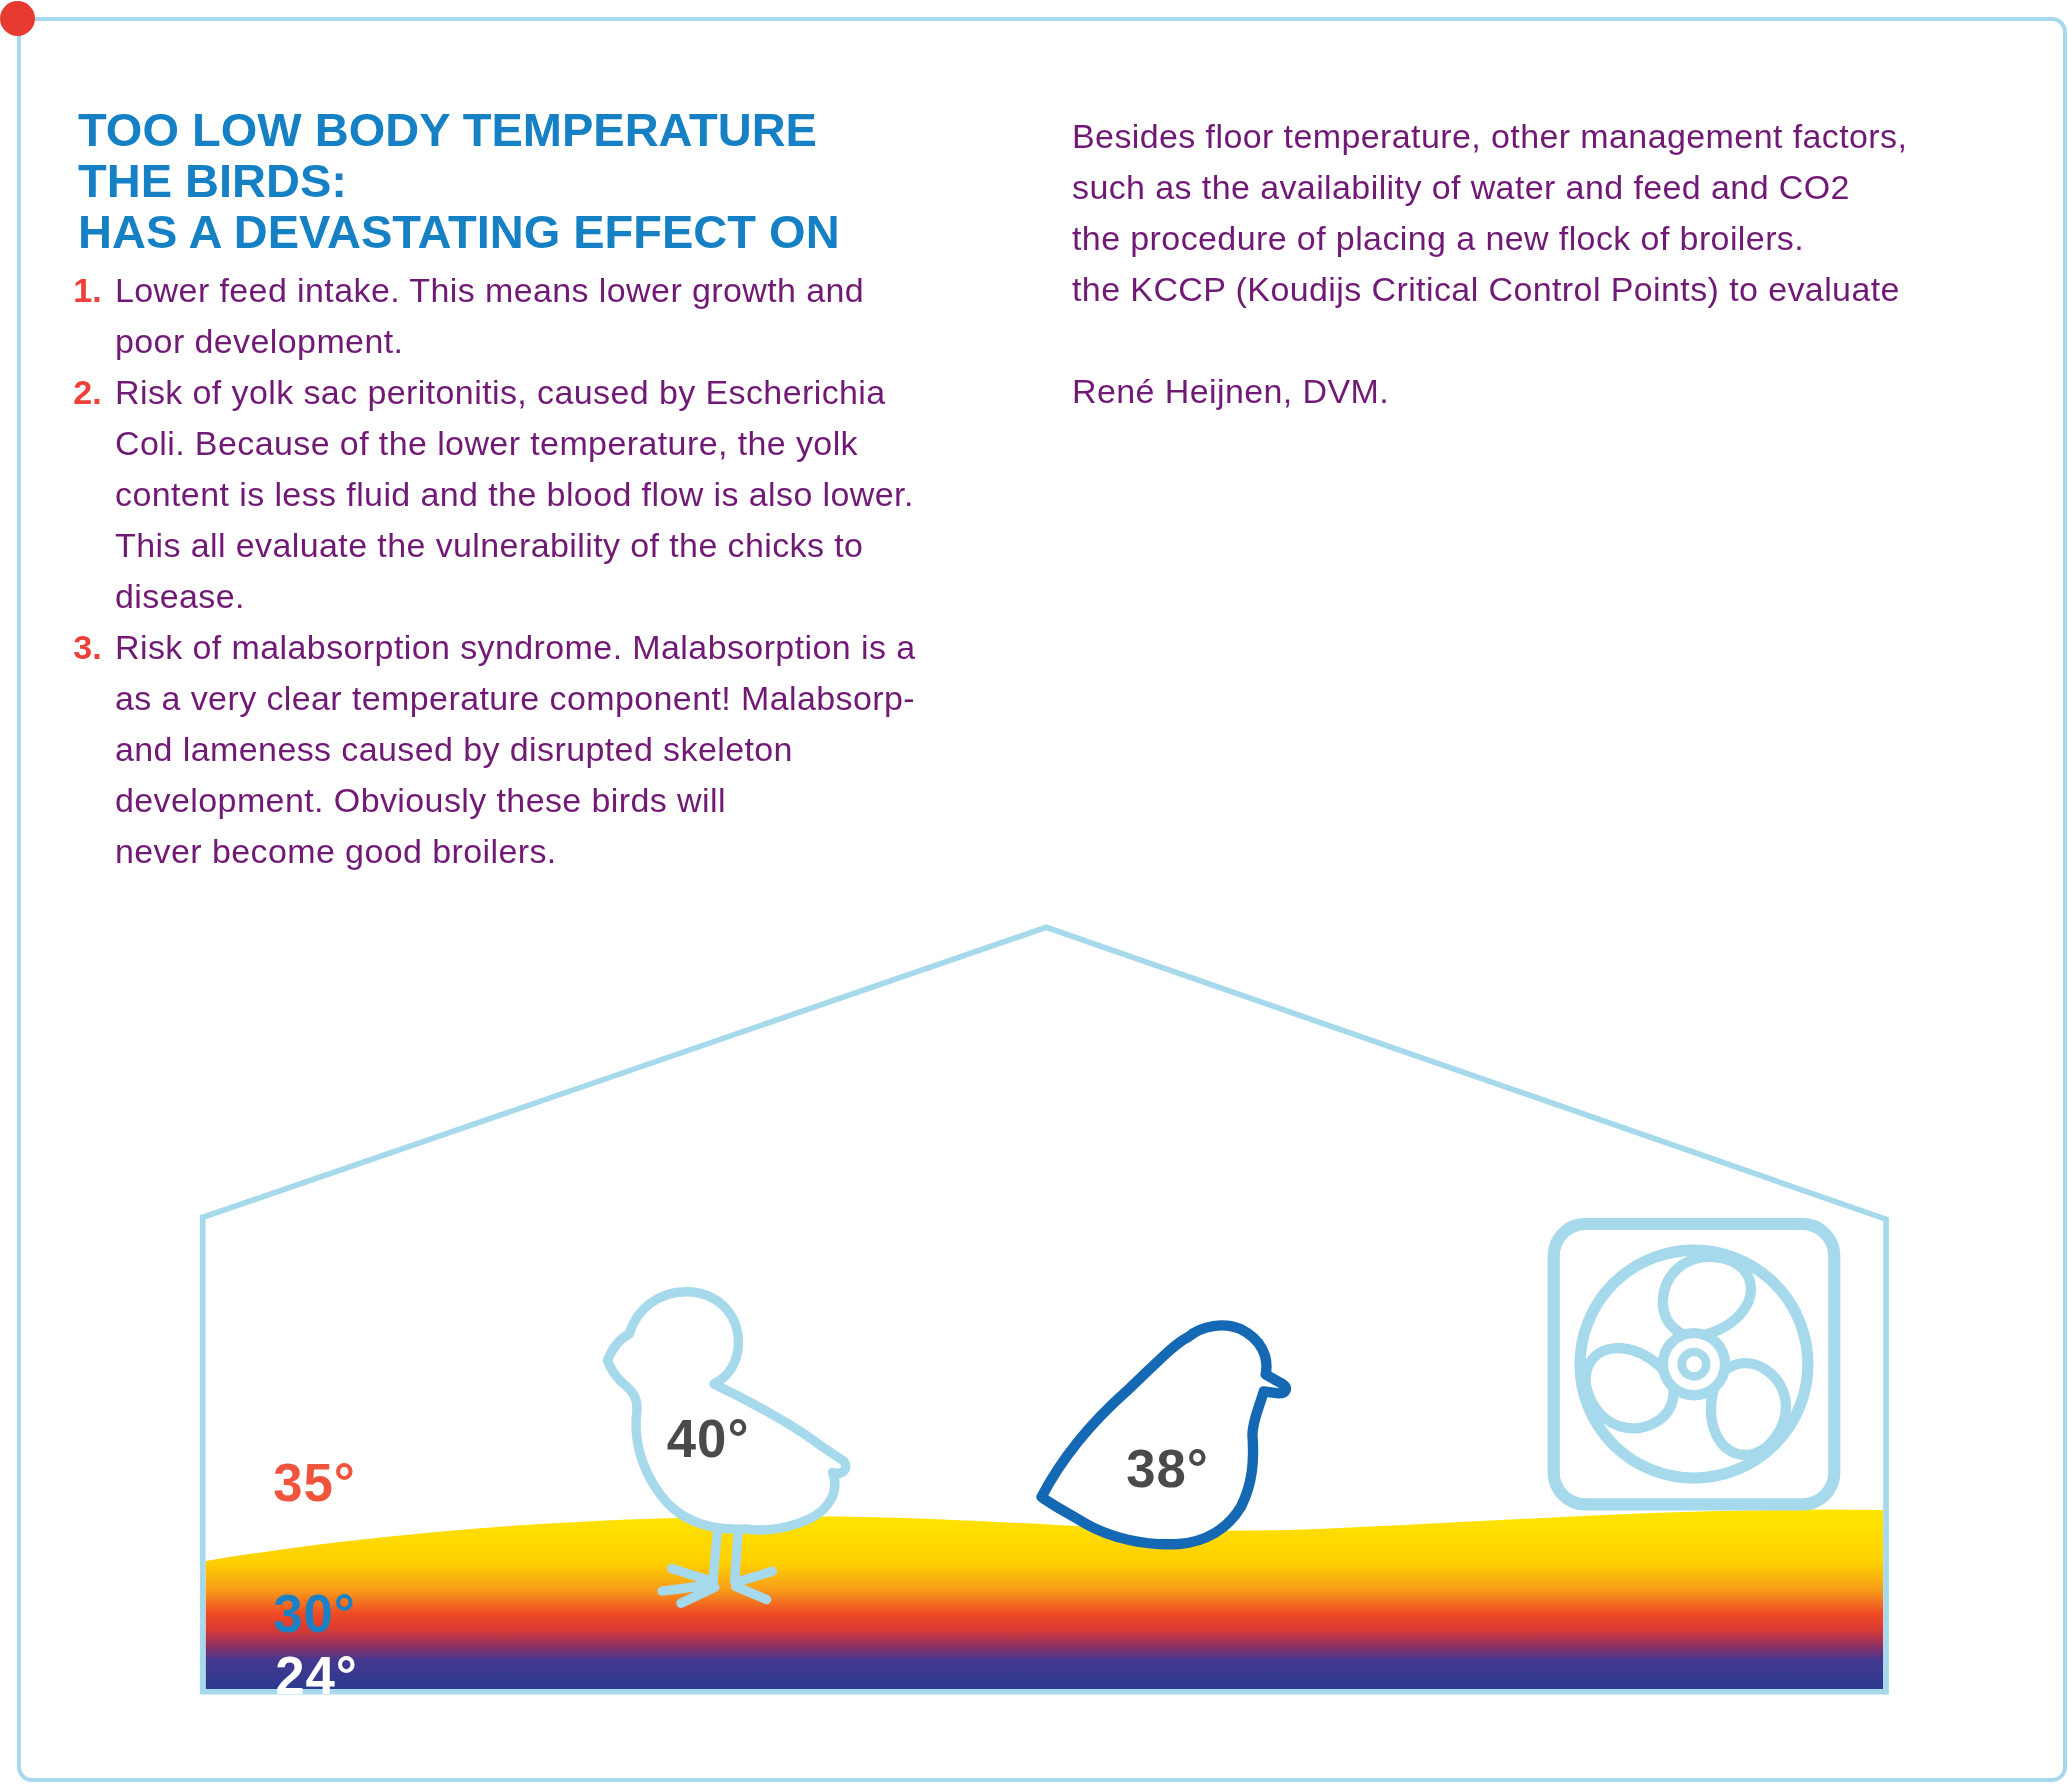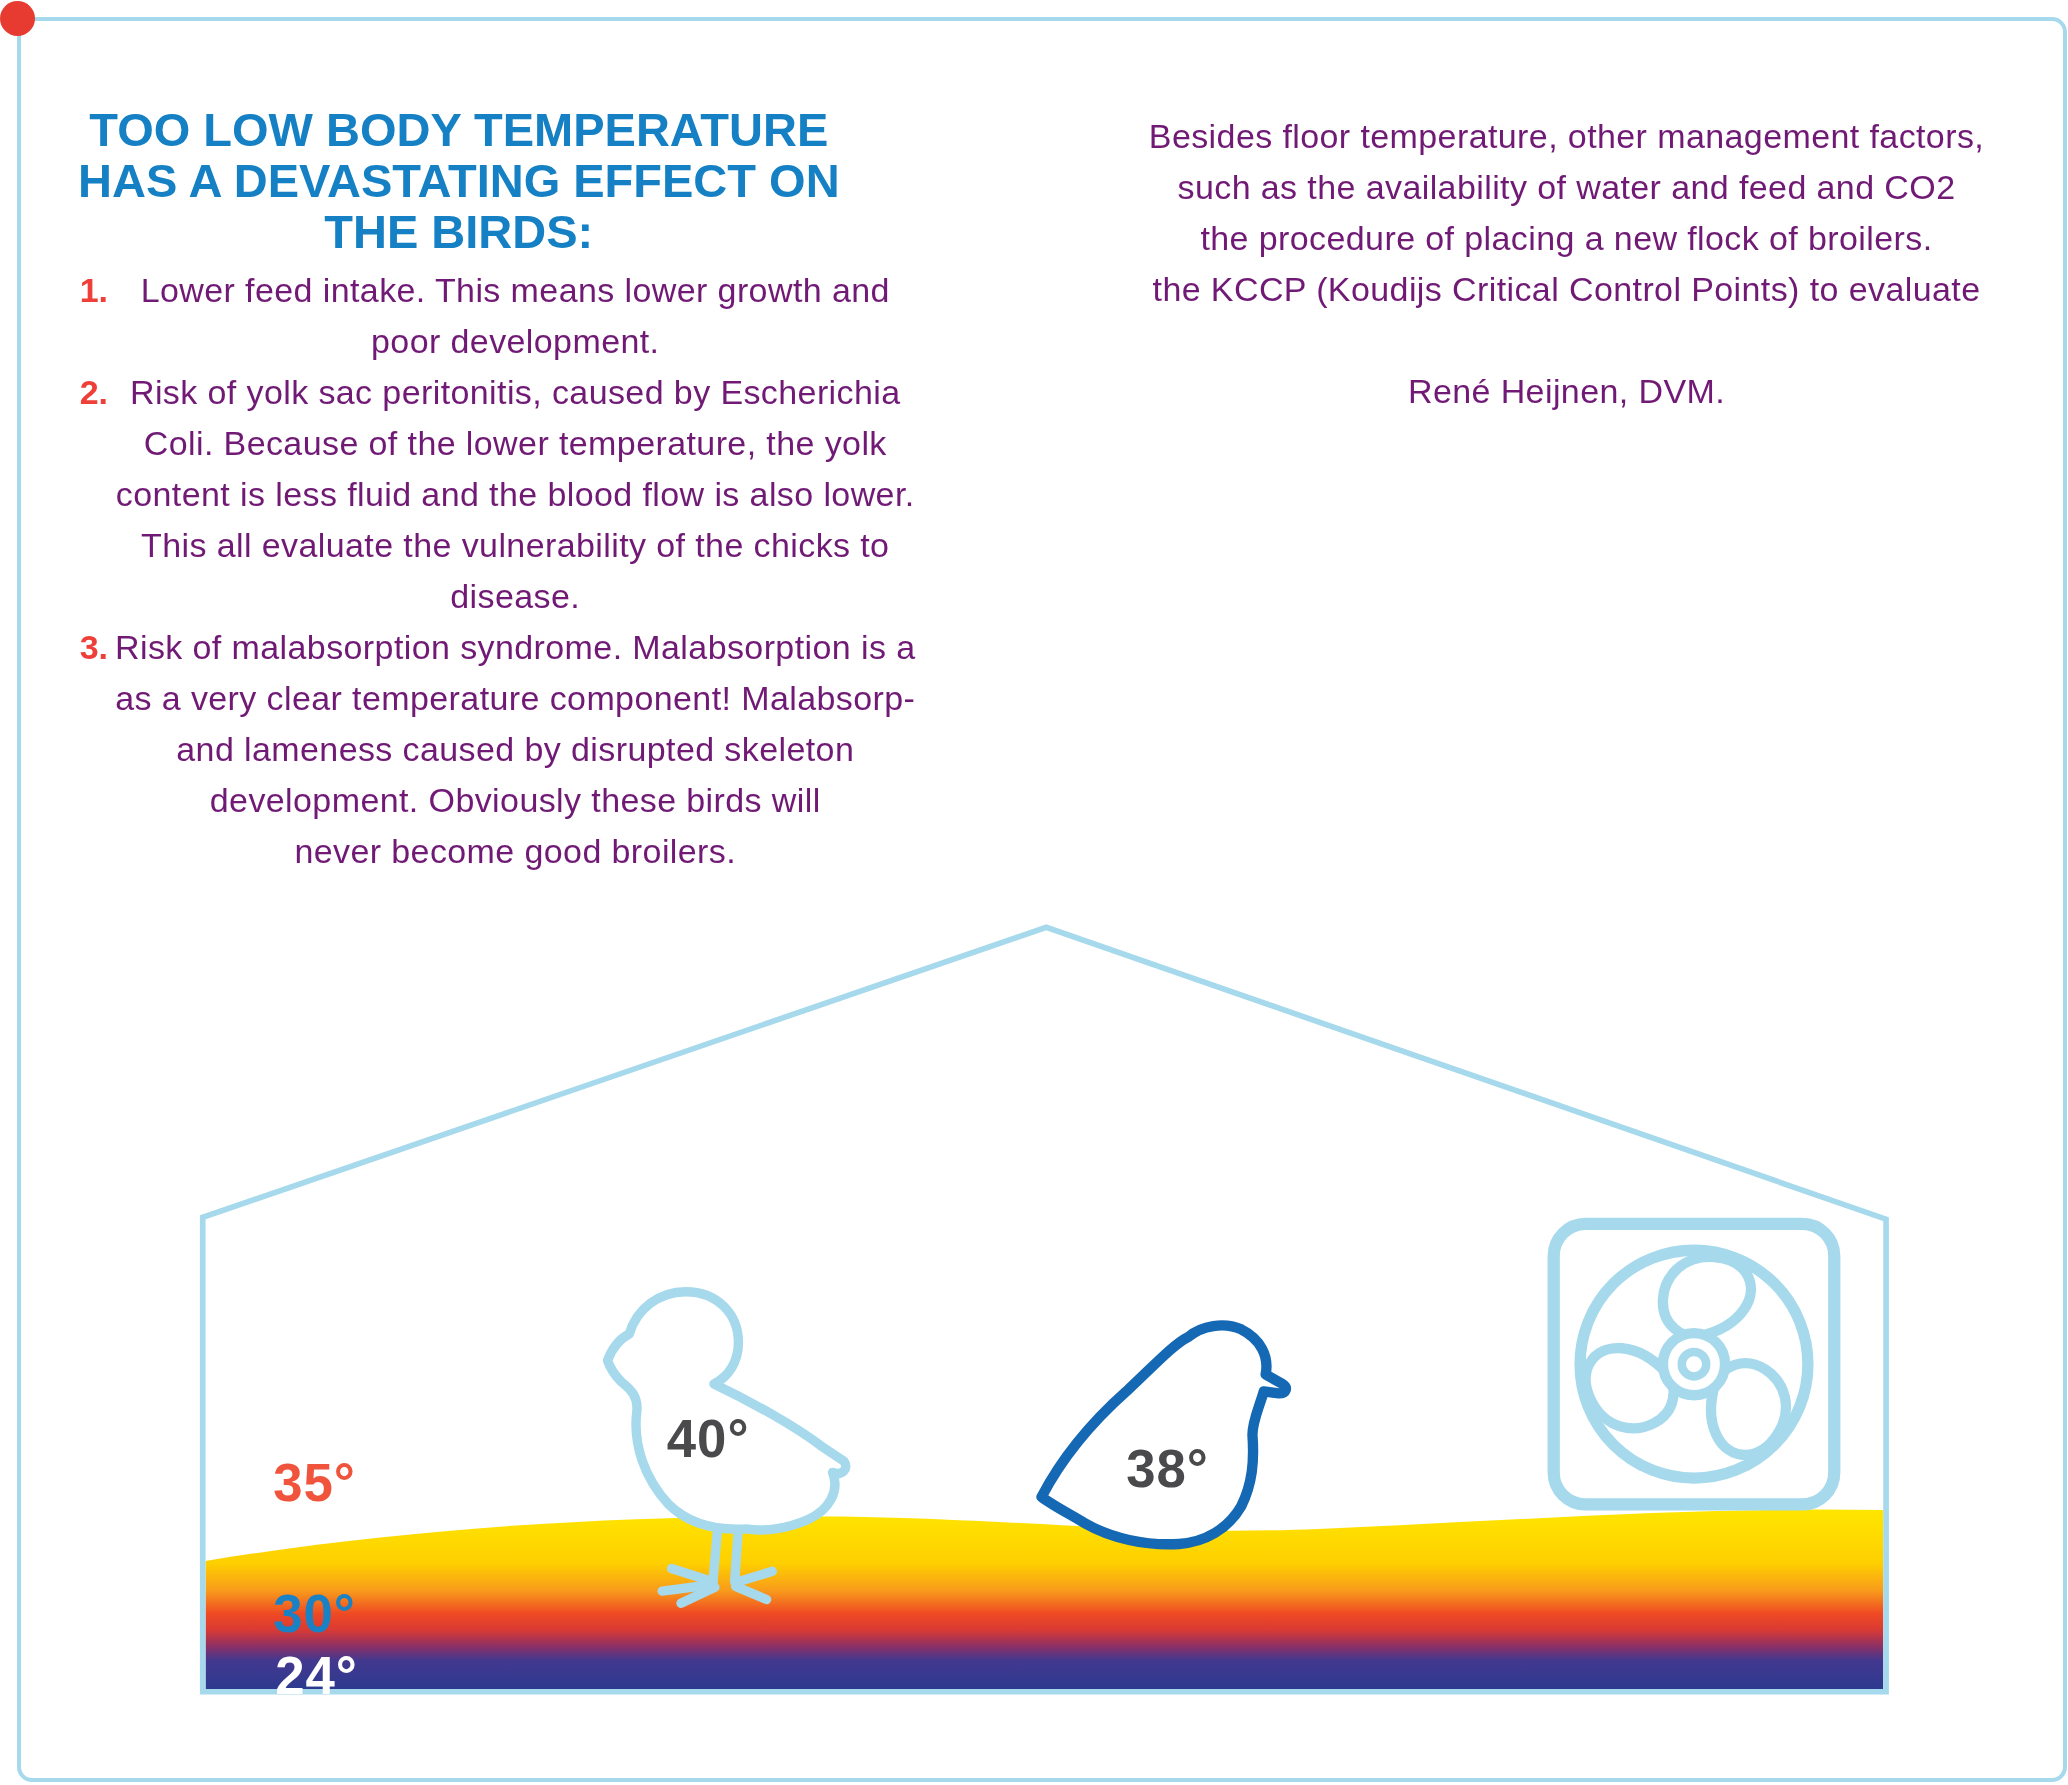--- a/index.html
+++ b/index.html
@@ -1,17 +1,17 @@
 <!DOCTYPE html>
 <html style="font-size:15px"><head>
 <meta charset="utf-8">
 <style>
   html,body{margin:0;padding:0;background:#ffffff;}
   .page{position:relative;width:2069px;height:1785px;background:#ffffff;overflow:hidden;
-        font-family:"Liberation Sans",sans-serif;text-align:center;}
+        font-family:"Liberation Sans",sans-serif;}
   .border-frame{position:absolute;left:17px;top:17px;width:2050px;height:1765px;
         border:4.7px solid #a6d9ec;border-radius:15px;box-sizing:border-box;}
   .corner-dot{position:absolute;left:0px;top:0.9px;width:35px;height:35px;border-radius:50%;
         background:#e73b31;}
   
   .heading{position:absolute;left:78px;top:104px;margin:0;color:#1581c4;
         font-size:47px;line-height:51px;font-weight:800;letter-spacing:0px;white-space:nowrap;}
   .list{position:absolute;left:78px;top:265px;}
   .item{position:relative;padding-left:37px;}
   .item .num{position:absolute;left:-4.7px;top:0;width:41px;color:#ee4038;font-weight:700;
@@ -31,22 +31,22 @@
 </head>
 <body>
 
 <div class="page">
 
   <div class="border-frame"></div>
   <div class="corner-dot"></div>
 
   <h1 class="heading">
     <div>TOO LOW BODY TEMPERATURE</div>
+    <div>THE BIRDS:</div>
     <div>HAS A DEVASTATING EFFECT ON</div>
-    <div>THE BIRDS:</div>
   </h1>
 
   <div class="list">
     <div class="item">
       <span class="num">1.</span>
       <div class="bodyline">Lower feed intake. This means lower growth and</div>
       <div class="bodyline">poor development.</div>
     </div>
     <div class="item">
       <span class="num">2.</span>

